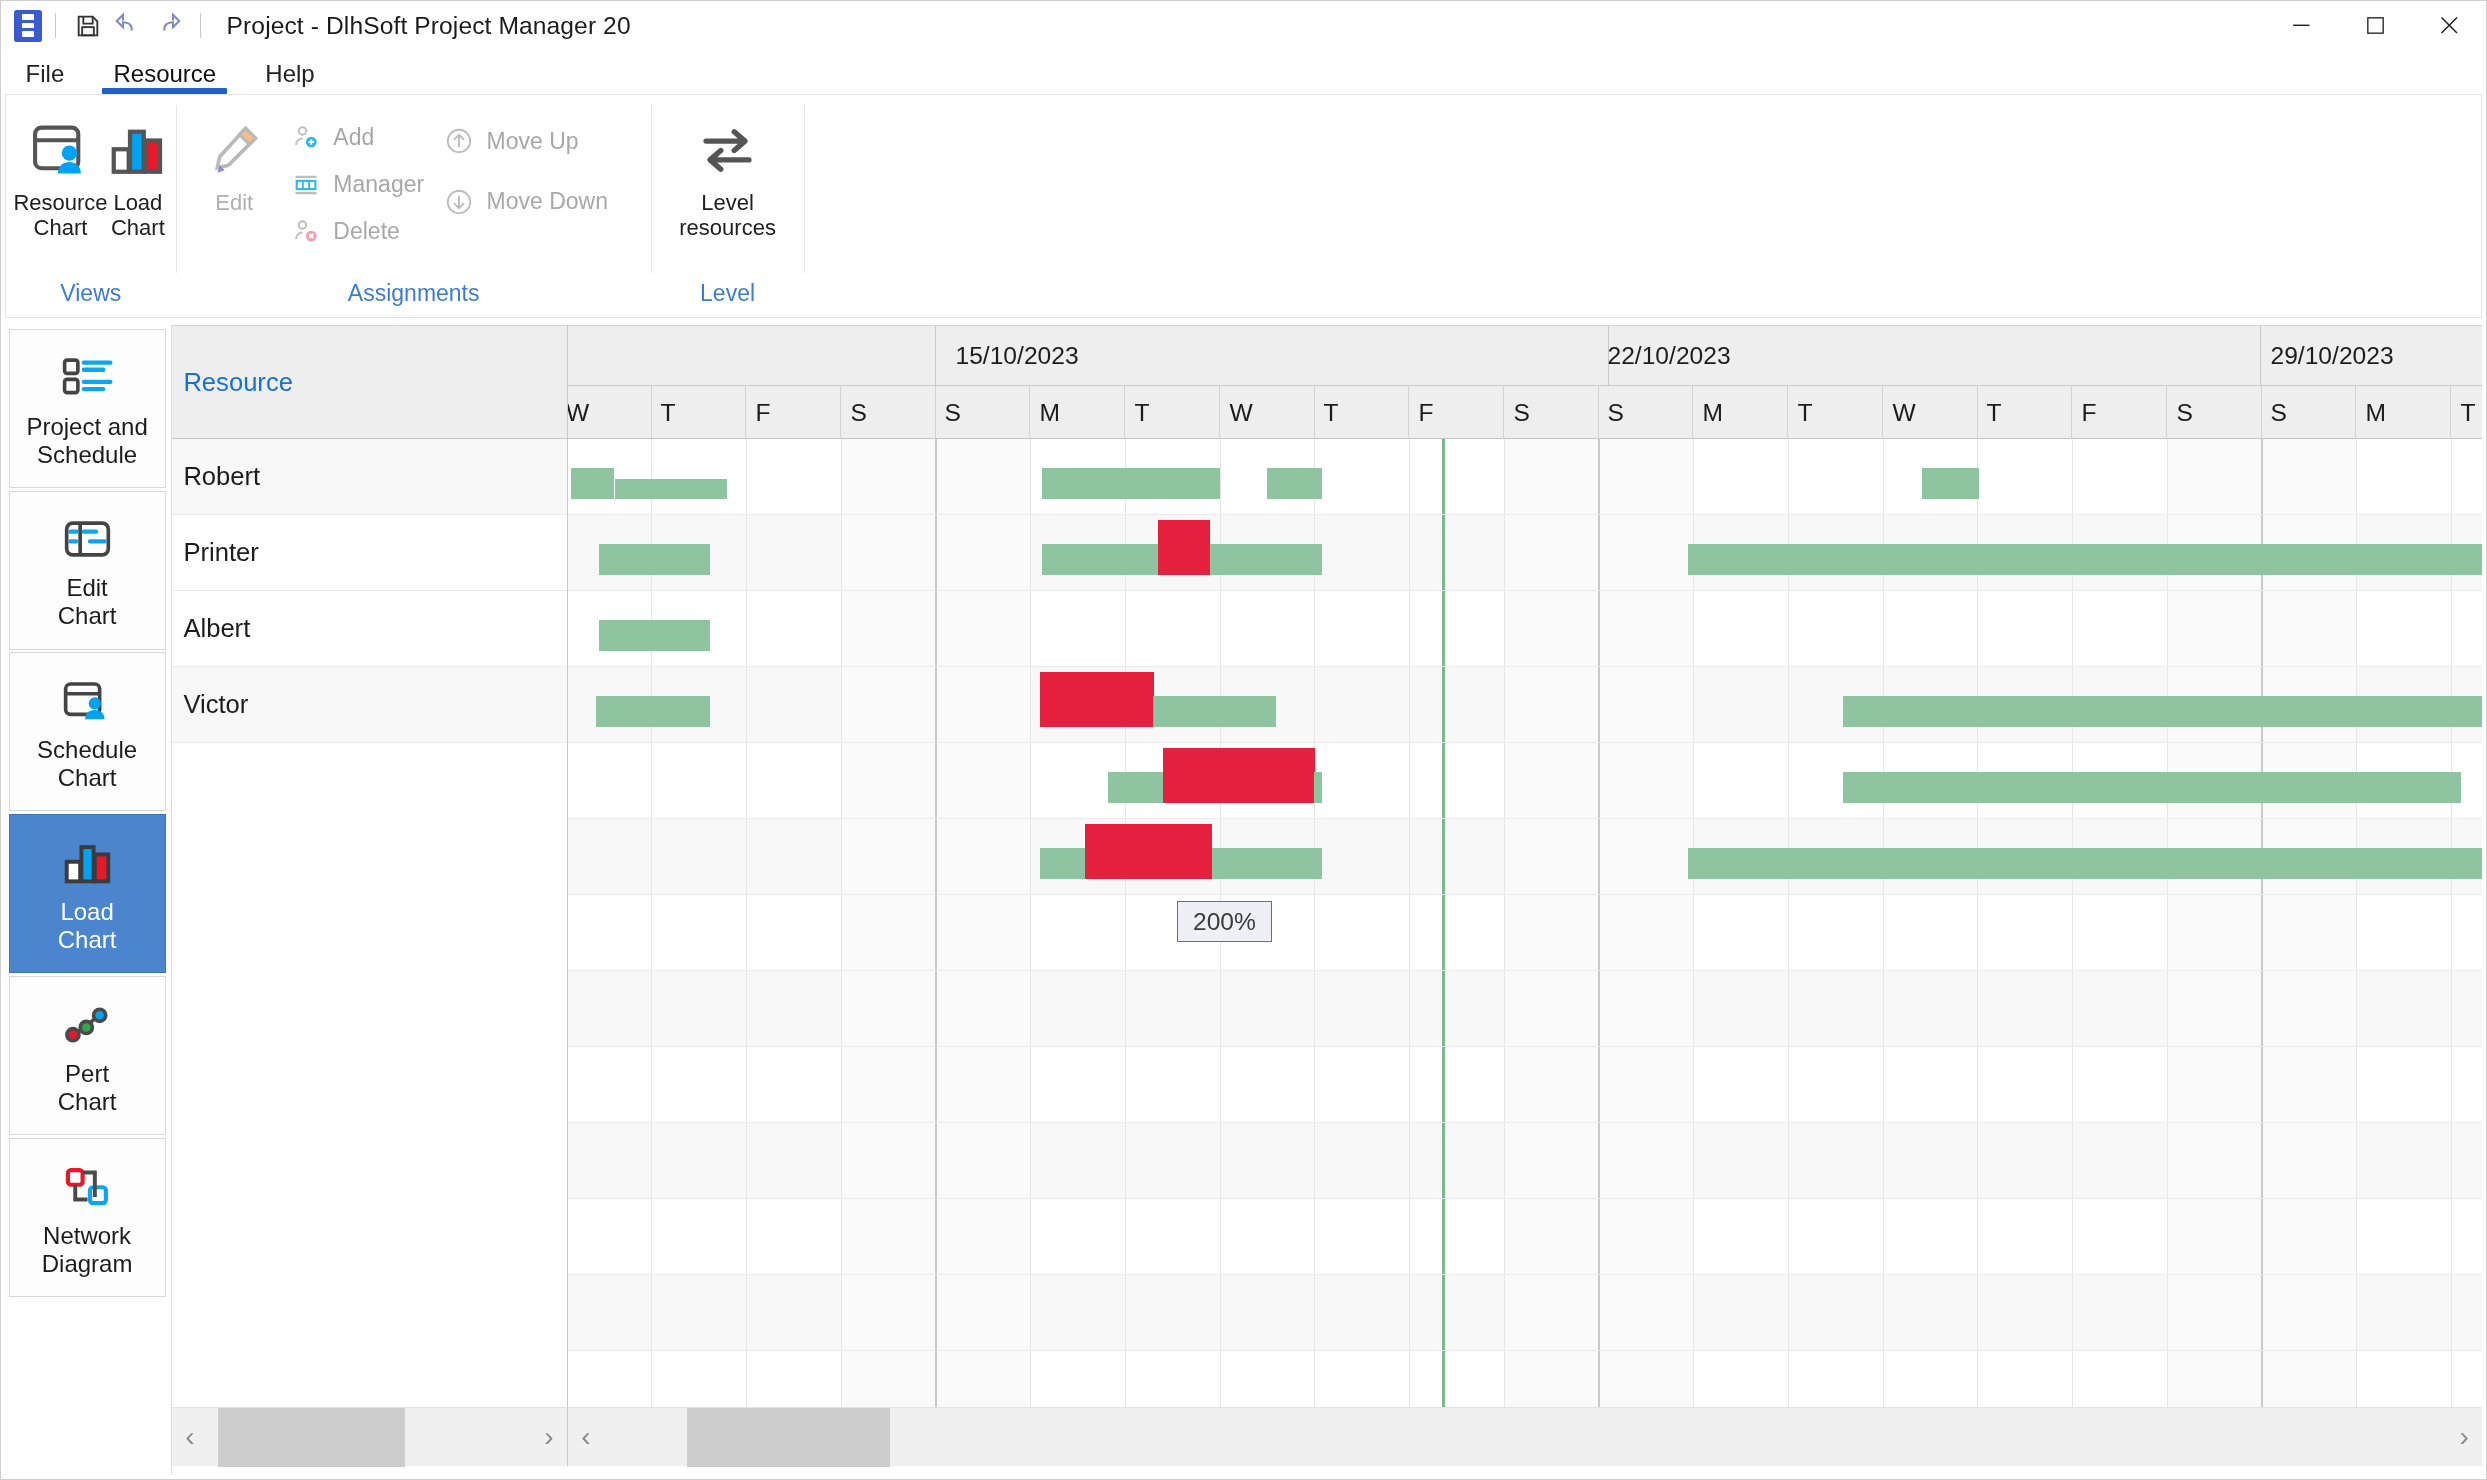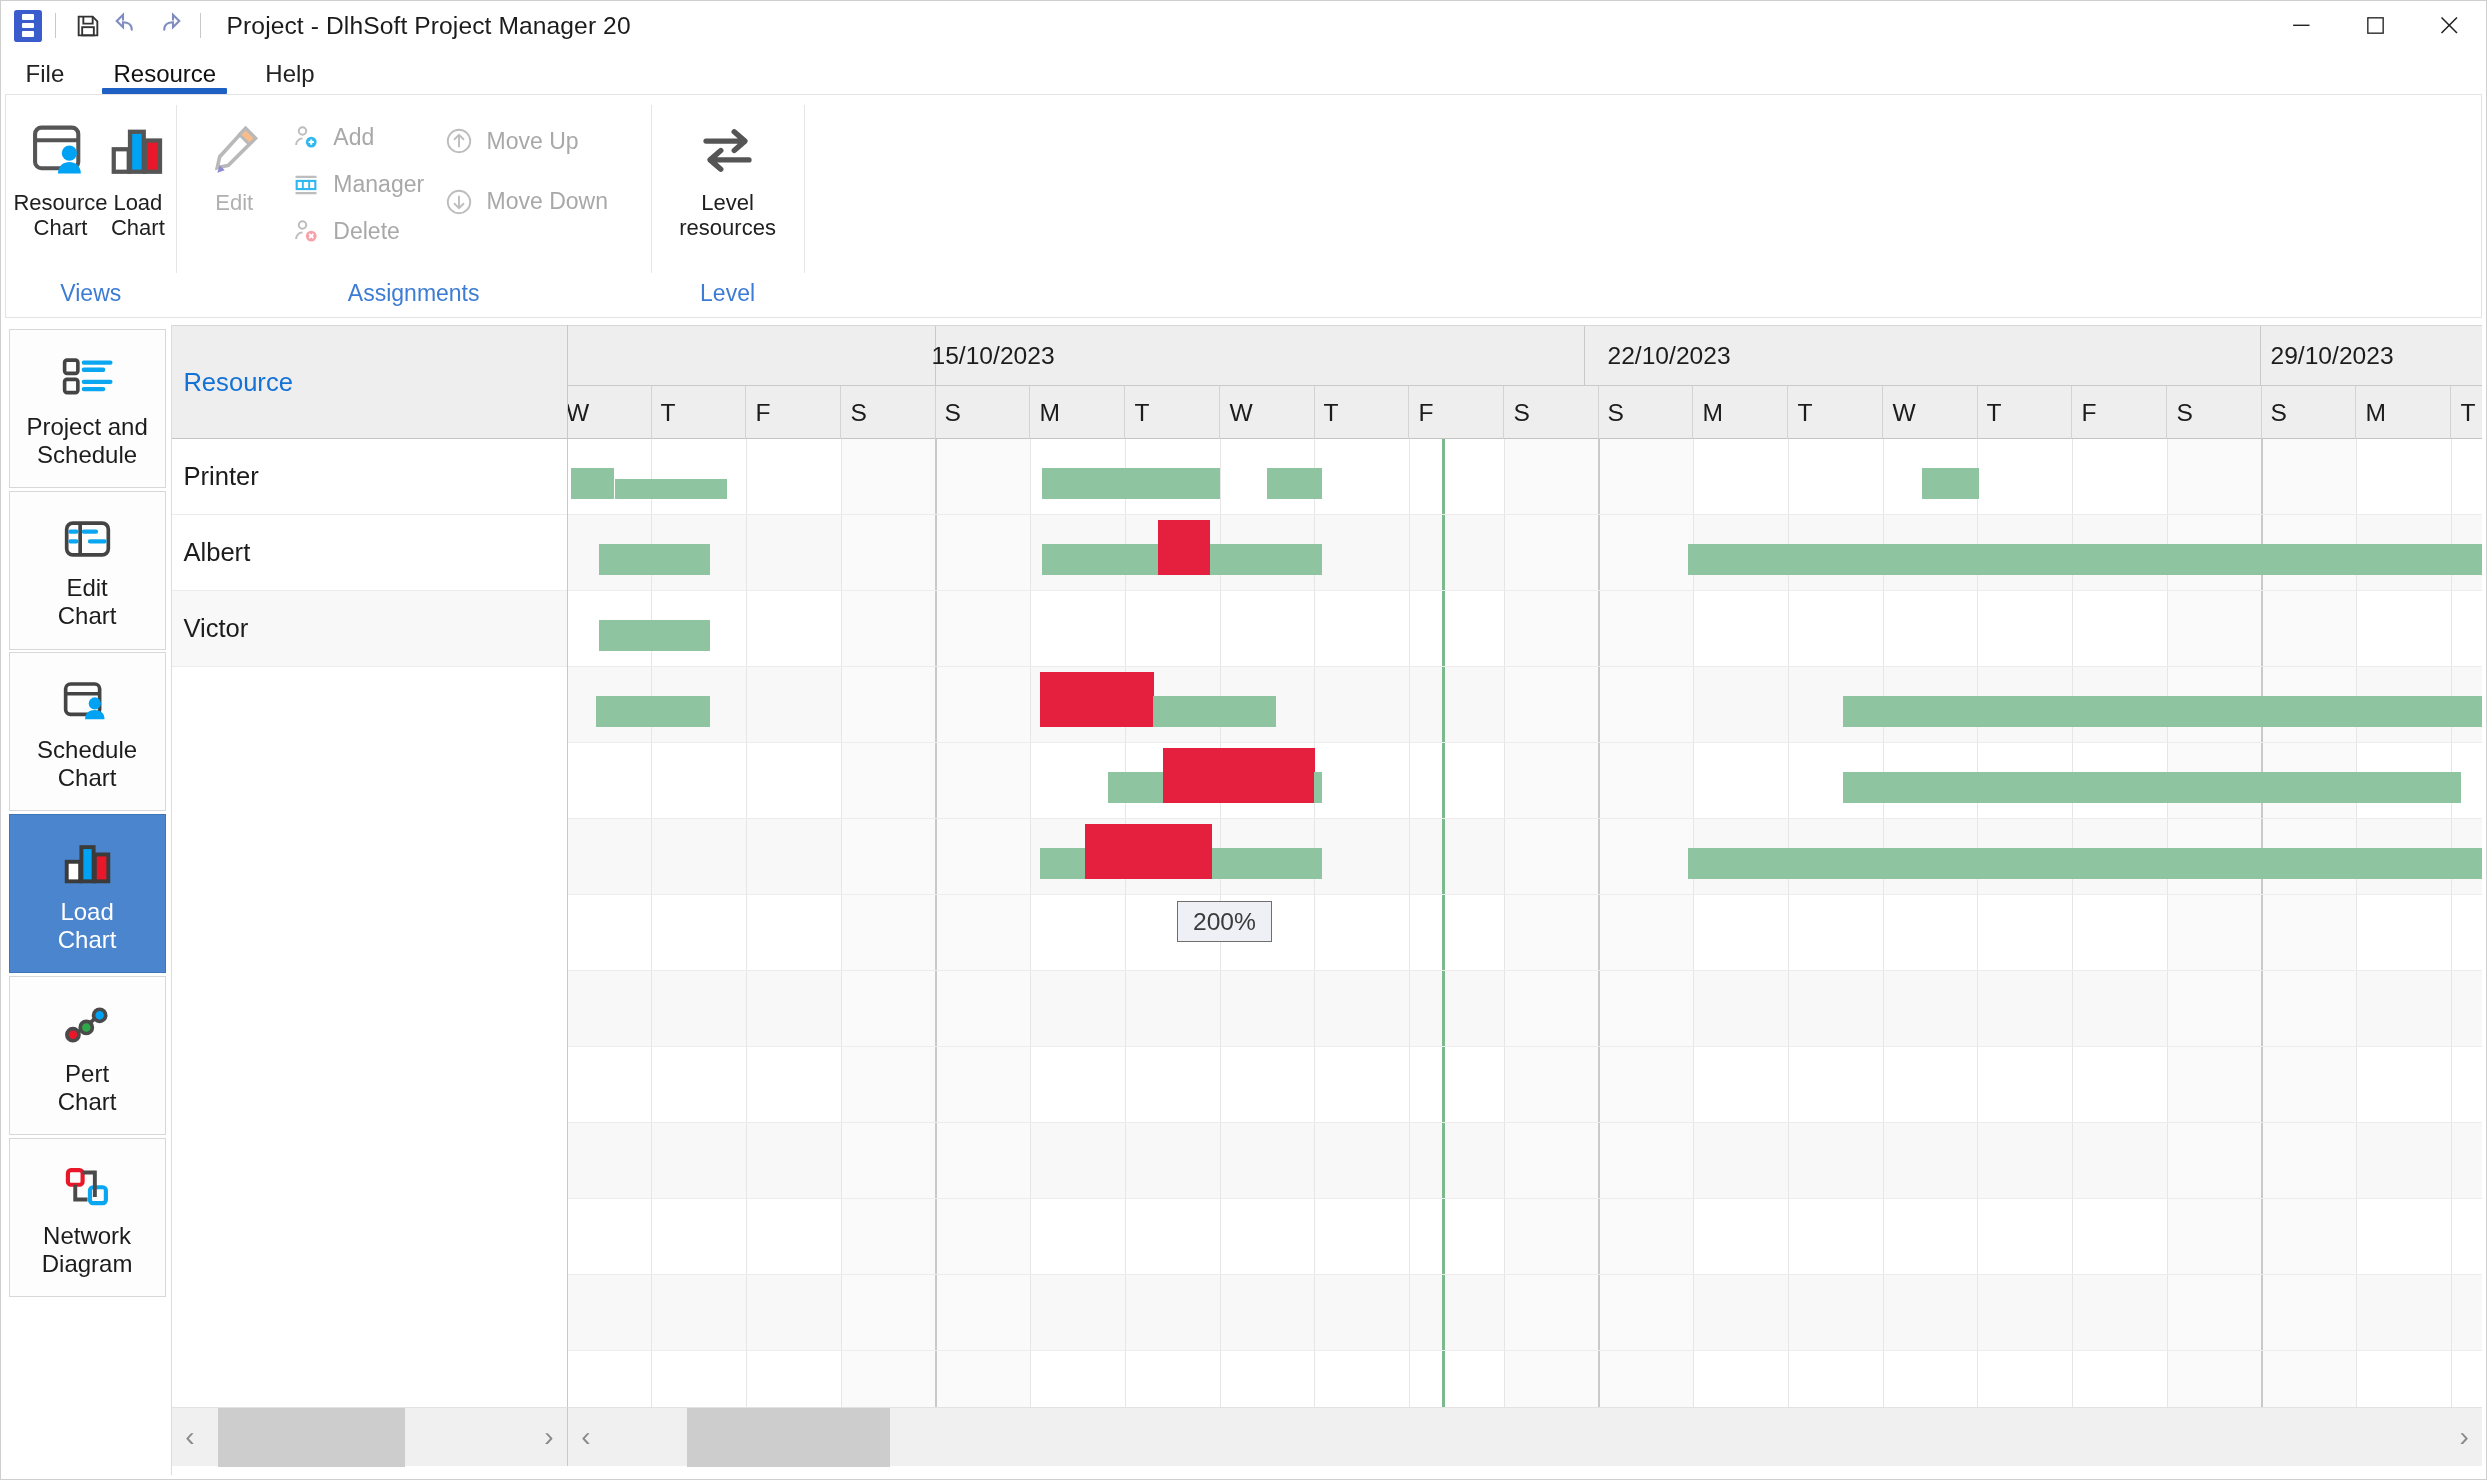--- a/index.html
+++ b/index.html
@@ -434,39 +434,42 @@
   </div>
 
   <div class="main">
     <div class="gridwrap">
 
       <div class="namepanel">
         <div class="namehead">
           <span>Resource</span>
         </div>
         <div id="name-rows">
+            <div class="namerow alt">
+              <span>Robert</span>
+            </div>
             <div class="namerow">
               <span>Printer</span>
             </div>
             <div class="namerow">
               <span>Albert</span>
             </div>
             <div class="namerow alt">
               <span>Victor</span>
             </div>
           </div>
       </div>
 
       <div class="timepanel">
         <div class="thead">
           <div class="wkrow" id="week-row">
               <div class="wkcell" style="left: -11.4px; width: 379px;">
                 <span></span>
               </div>
-              <div class="wkcell" style="left: 354px; width: 663px;">
+              <div class="wkcell" style="left: 378px; width: 663px;">
                 <span>15/10/2023</span>
               </div>
               <div class="wkcell" style="left: 1030px; width: 663px;">
                 <span>22/10/2023</span>
               </div>
               <div class="wkcell" style="left: 1693px; width: 284px;">
                 <span>29/10/2023</span>
               </div>
             </div>
           <div class="dayrow" id="day-row">

